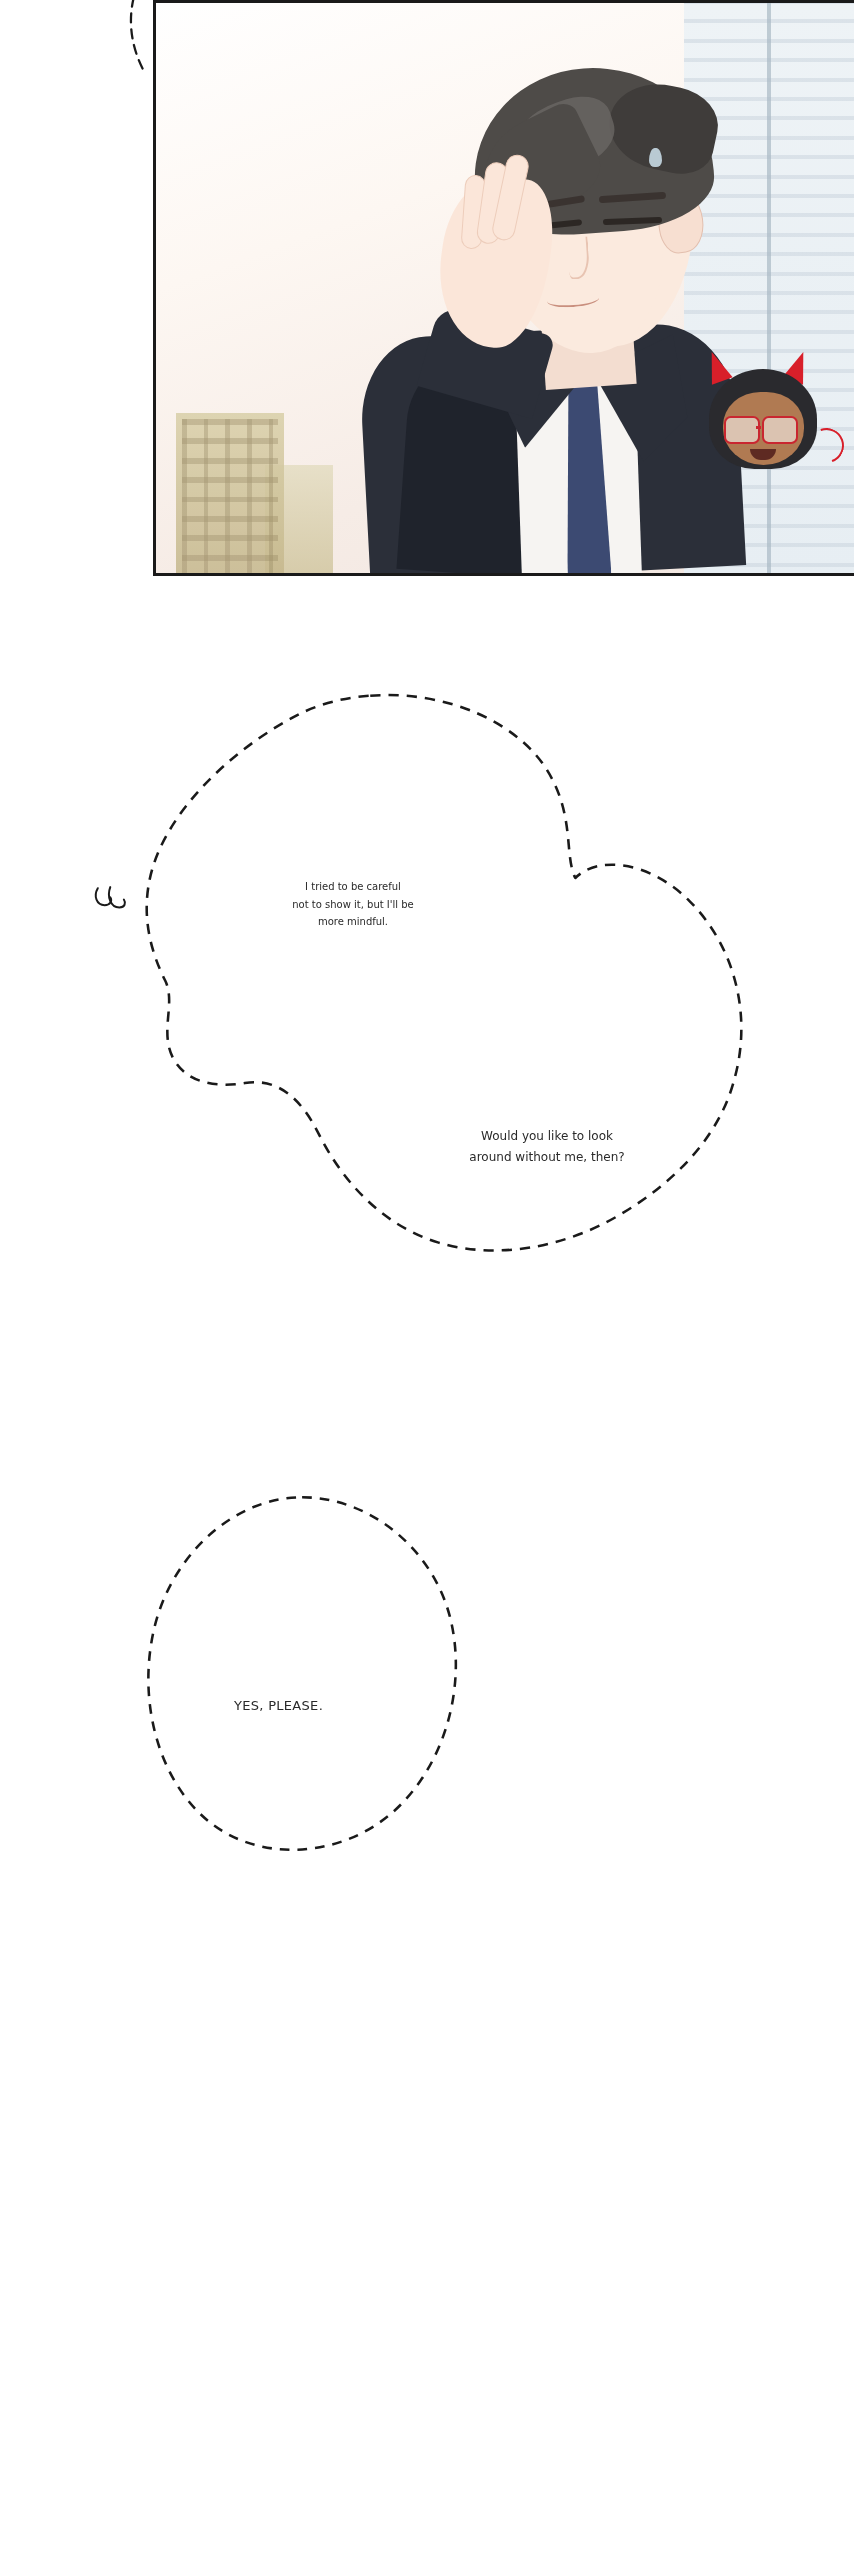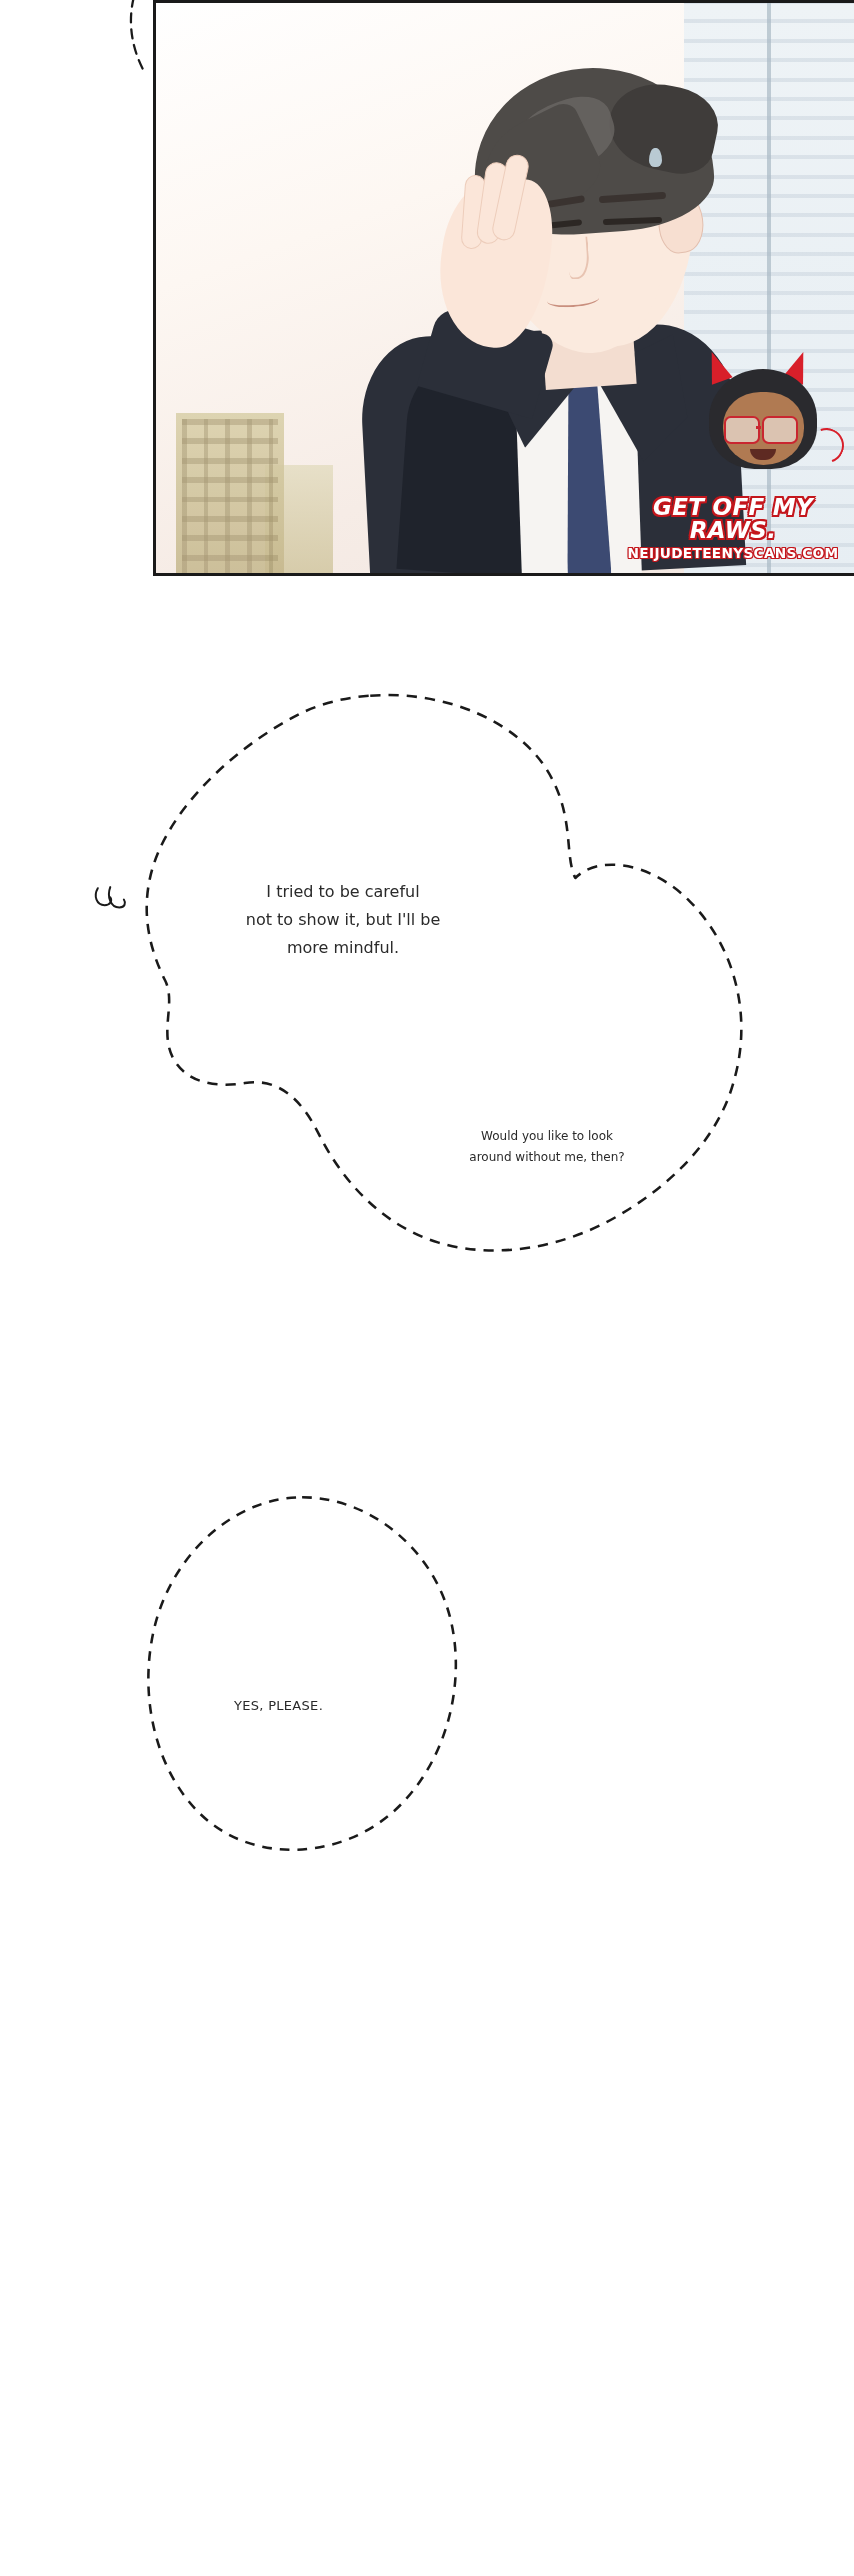--- a/index.html
+++ b/index.html
@@ -466,24 +466,24 @@
   
   #bubble-top { left: 97px; top: -148px; }
   
   #bubble-big { left: 74px; top: 684px; }
   
   #bubble-small { left: 114px; top: 1487px; }
   
   #swirl { left: 91px; top: 878px; }
 
   .txt-1 {
-    left: 229px;
+    left: 239px;
     top: 878px;
     width: 228px;
-    font-size: 16px;
+    font-size: 10px;
   }
   .txt-2 {
     left: 433px;
     top: 1126px;
     width: 228px;
     font-size: 12px;
   }
   .txt-3 {
     left: 234px;
     top: 1695px;
@@ -537,24 +537,20 @@
     <div class="chibi-horn right"></div>
     <div class="chibi-hair"></div>
     <div class="chibi-face"></div>
     <div class="chibi-glass left"></div>
     <div class="chibi-glass right"></div>
     <div class="chibi-glass-bridge"></div>
     <div class="chibi-mouth"></div>
     <div class="chibi-tail"></div>
   </div>
 
-  <div class="credit-block">
-    <div class="credit-main">GET OFF MY RAWS.</div>
-    <div class="credit-sub">NEIJUDETEENYSCANS.COM</div>
-  </div>
 
   <div class="frame-left"></div>
   <div class="frame-top"></div>
   <div class="frame-bottom"></div>
 </div>
 
 <svg id="bubble-top" class="bubble-svg" width="353" height="228" viewBox="0 0 620 400">
   <path d="M 80 380 C 40 300 60 210 130 160 C 200 108 320 96 400 130 C 470 160 520 60 560 10" fill="none" stroke="#1a1a1a" stroke-width="4" stroke-linecap="round" stroke-dasharray="16 12"></path>
   <path d="M 150 160 C 130 130 120 108 112 88" fill="none" stroke="#1a1a1a" stroke-width="4" stroke-linecap="round" stroke-dasharray="16 12"></path>
 </svg>

